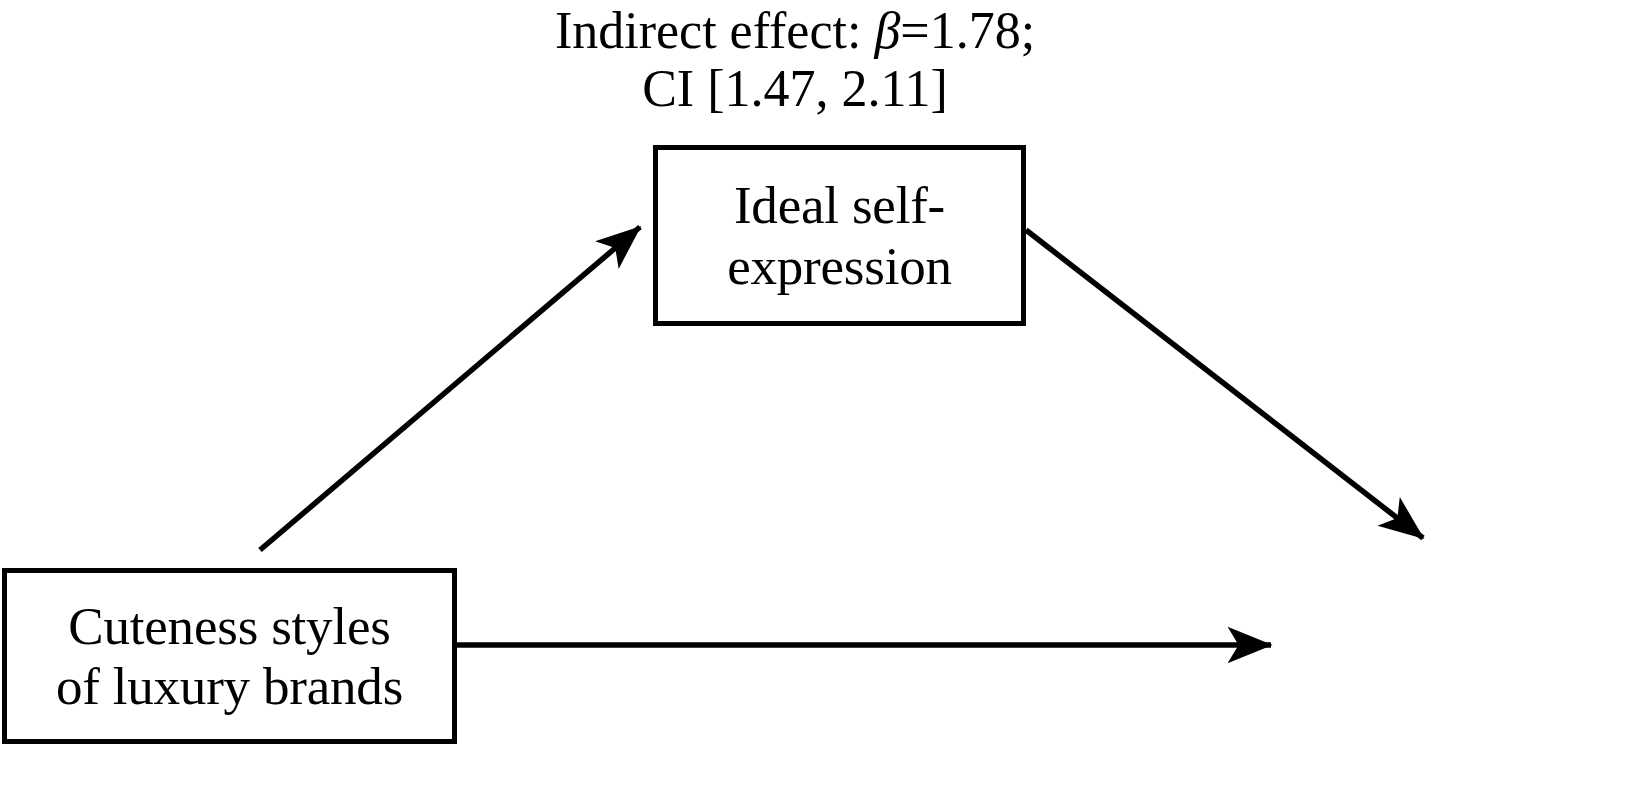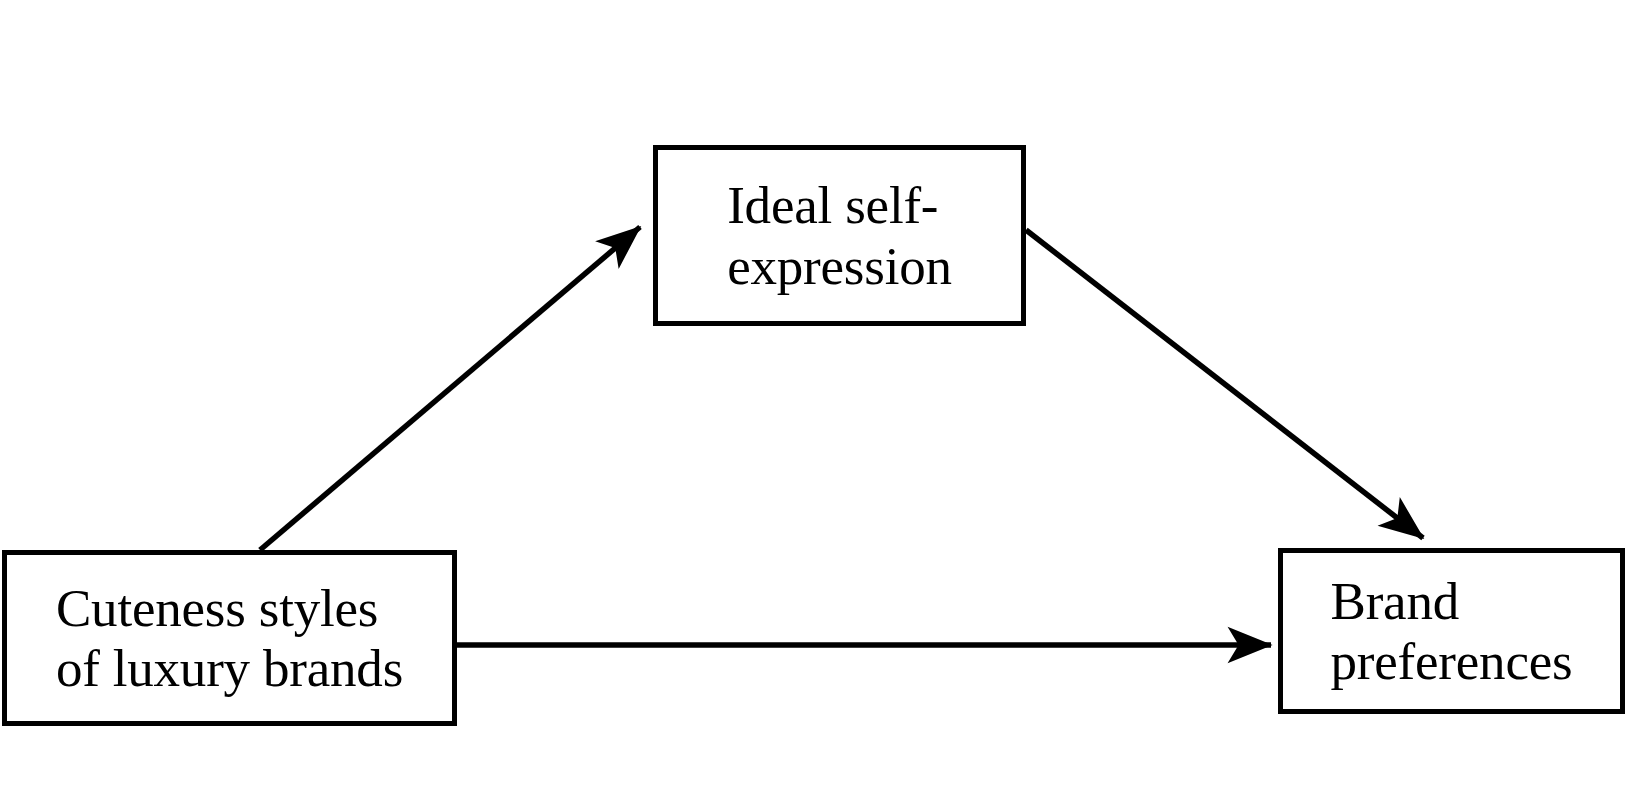--- a/index.html
+++ b/index.html
@@ -28,34 +28,34 @@
     pointer-events: none;
   }
   .node-box {
     position: absolute;
     box-sizing: border-box;
     border: 5px solid #000000;
     background: #ffffff;
     display: flex;
     align-items: center;
     justify-content: center;
-    text-align: left;
+    text-align: center;
     line-height: 1.14;
     font-size: 53px;
     letter-spacing: -0.2px;
     z-index: 3;
   }
   .node-box .node-text {
     display: block;
     padding: 0 10px;
     white-space: pre-line;
   }
   #node-cuteness-styles {
     left: 2px;
-    top: 550px;
+    top: 568px;
     width: 455px;
     height: 176px;
   }
   #node-ideal-self-expression {
     left: 653px;
     top: 145px;
     width: 373px;
     height: 181px;
   }
   #node-brand-preferences {
@@ -125,22 +125,20 @@
   <div class="node-box" id="node-cuteness-styles">
     <span class="node-text">Cuteness styles
 of luxury brands</span>
   </div>
 
   <div class="node-box" id="node-ideal-self-expression">
     <span class="node-text">Ideal self-
 expression</span>
   </div>
 
-  <div class="node-box" id="node-brand-preferences">
-    <span class="node-text">Brand
-preferences</span>
-  </div>
 
+  <div class="path-label" id="label-indirect-effect">Indirect effect: <i class="beta">β</i>=1.78;
+CI [1.47, 2.11]</div>
 
 
 
 
 </div>
 
 </body></html>

